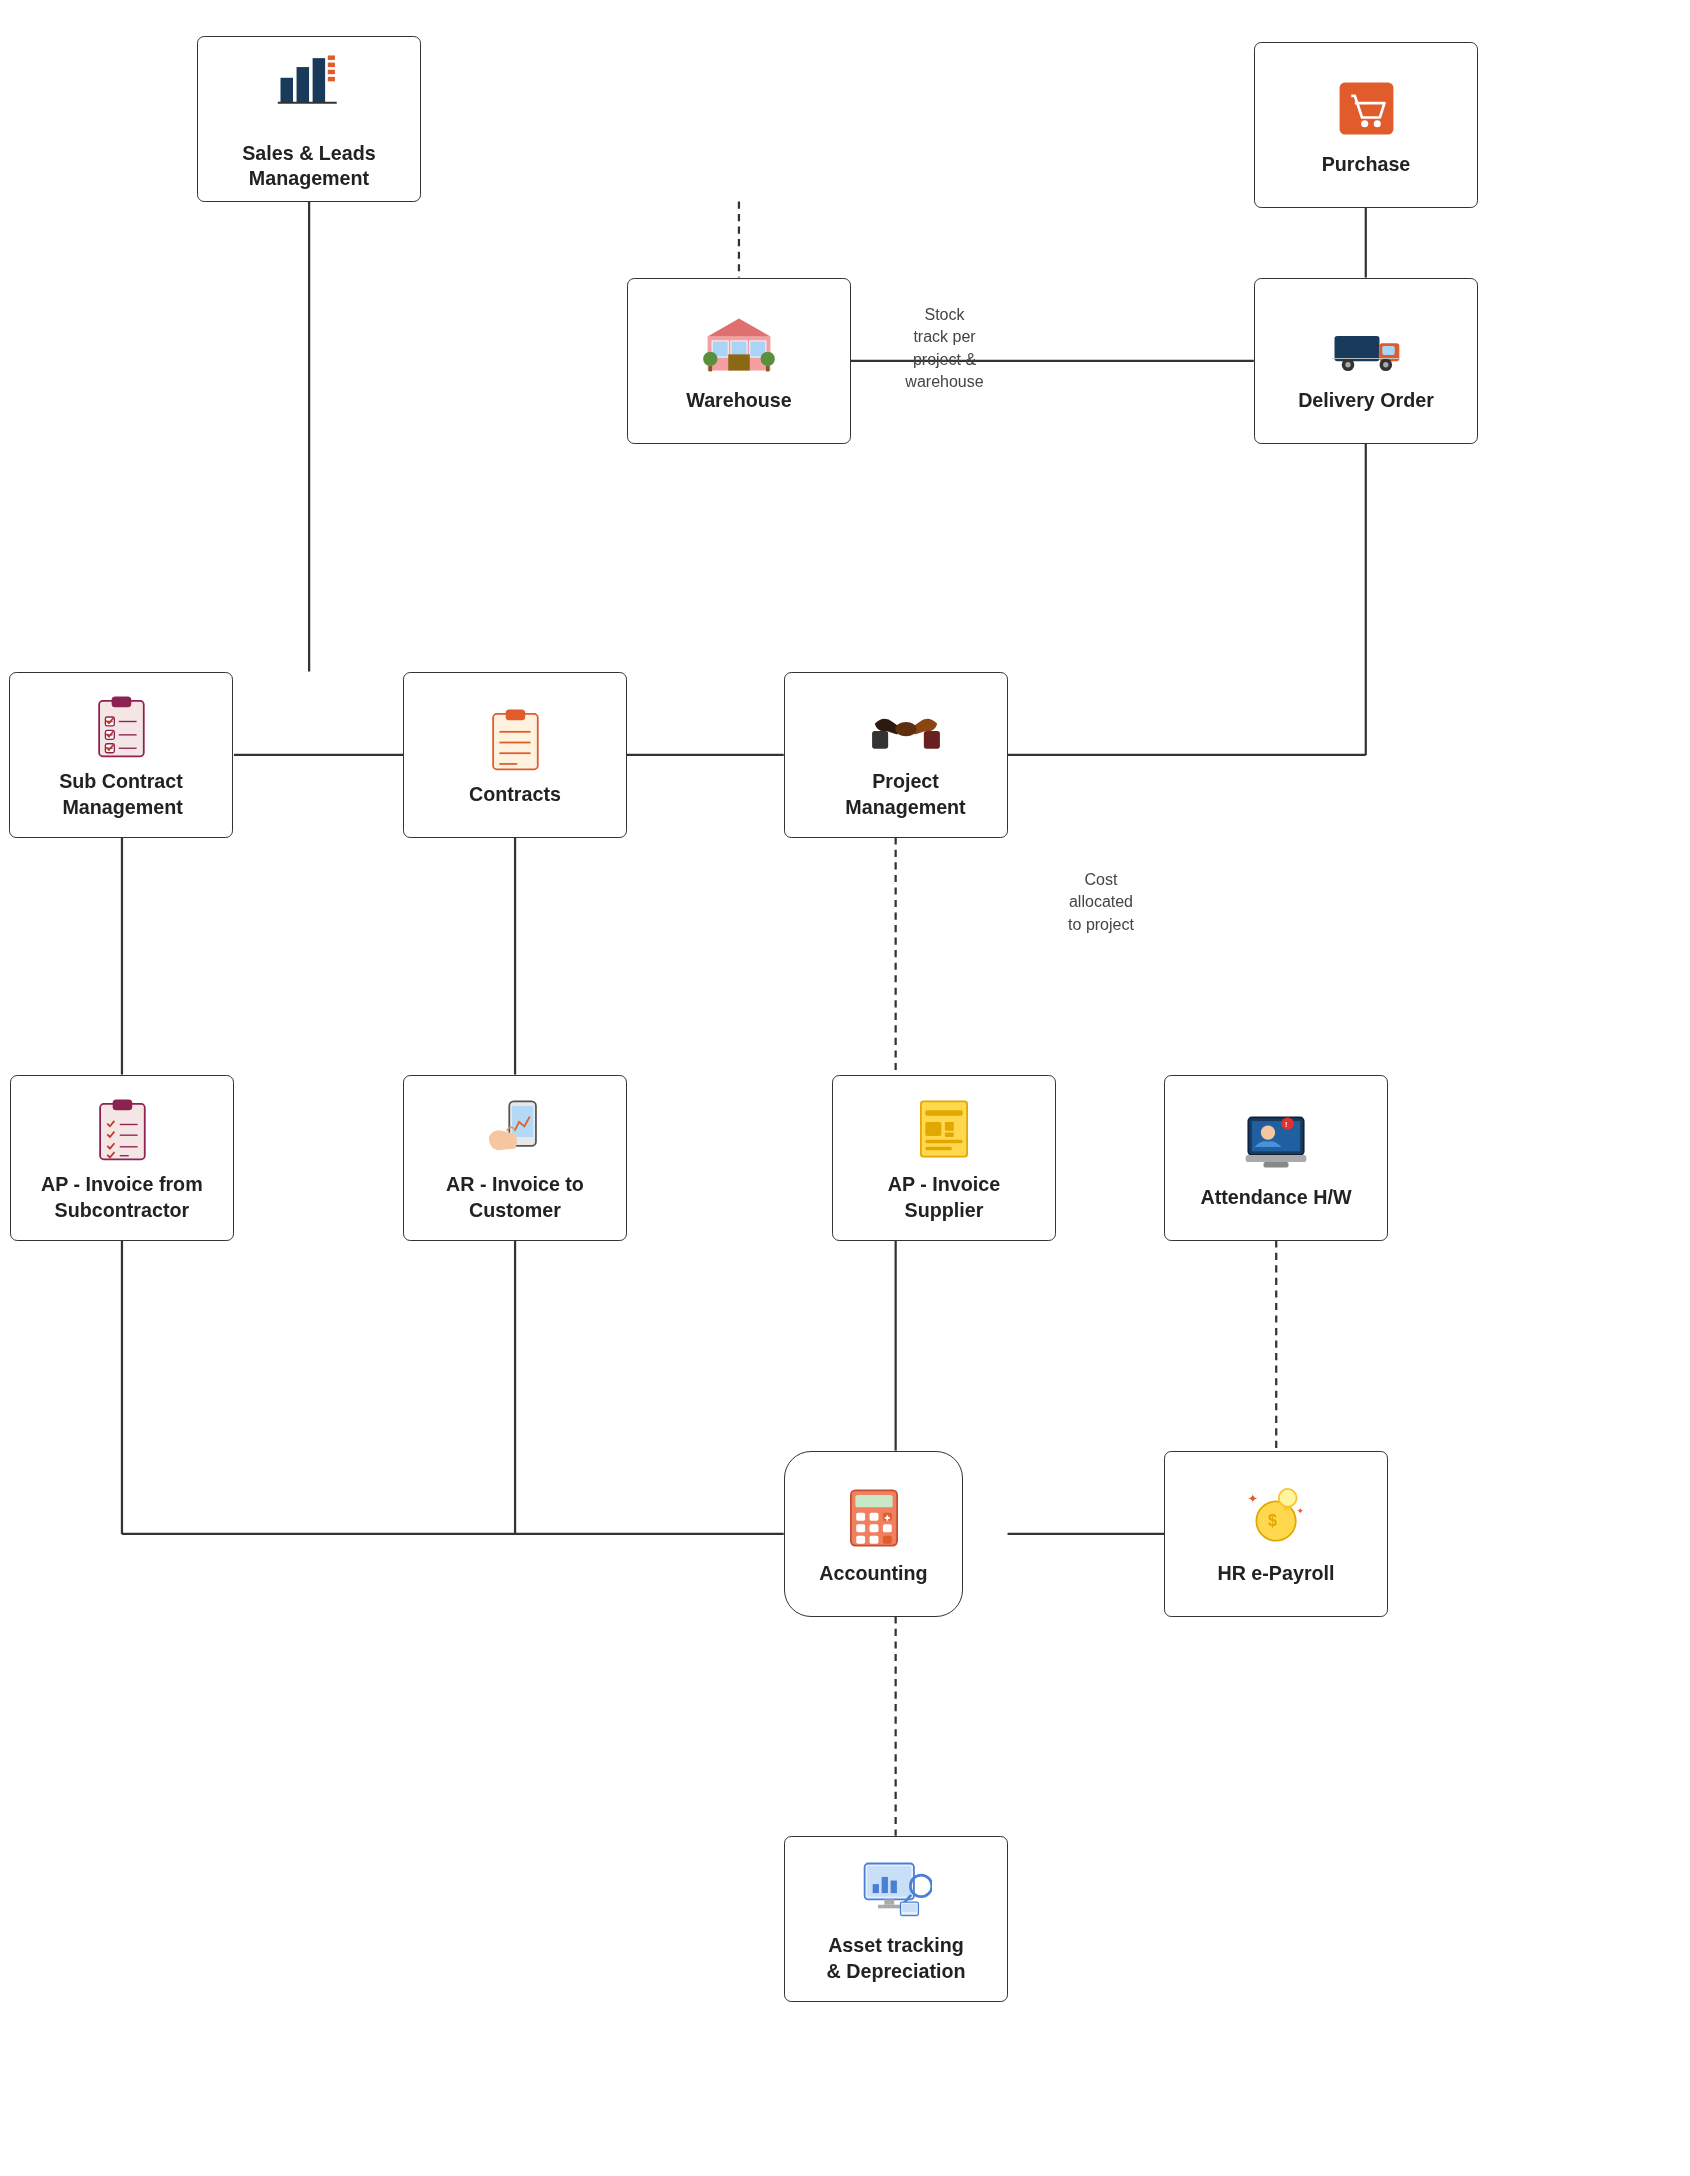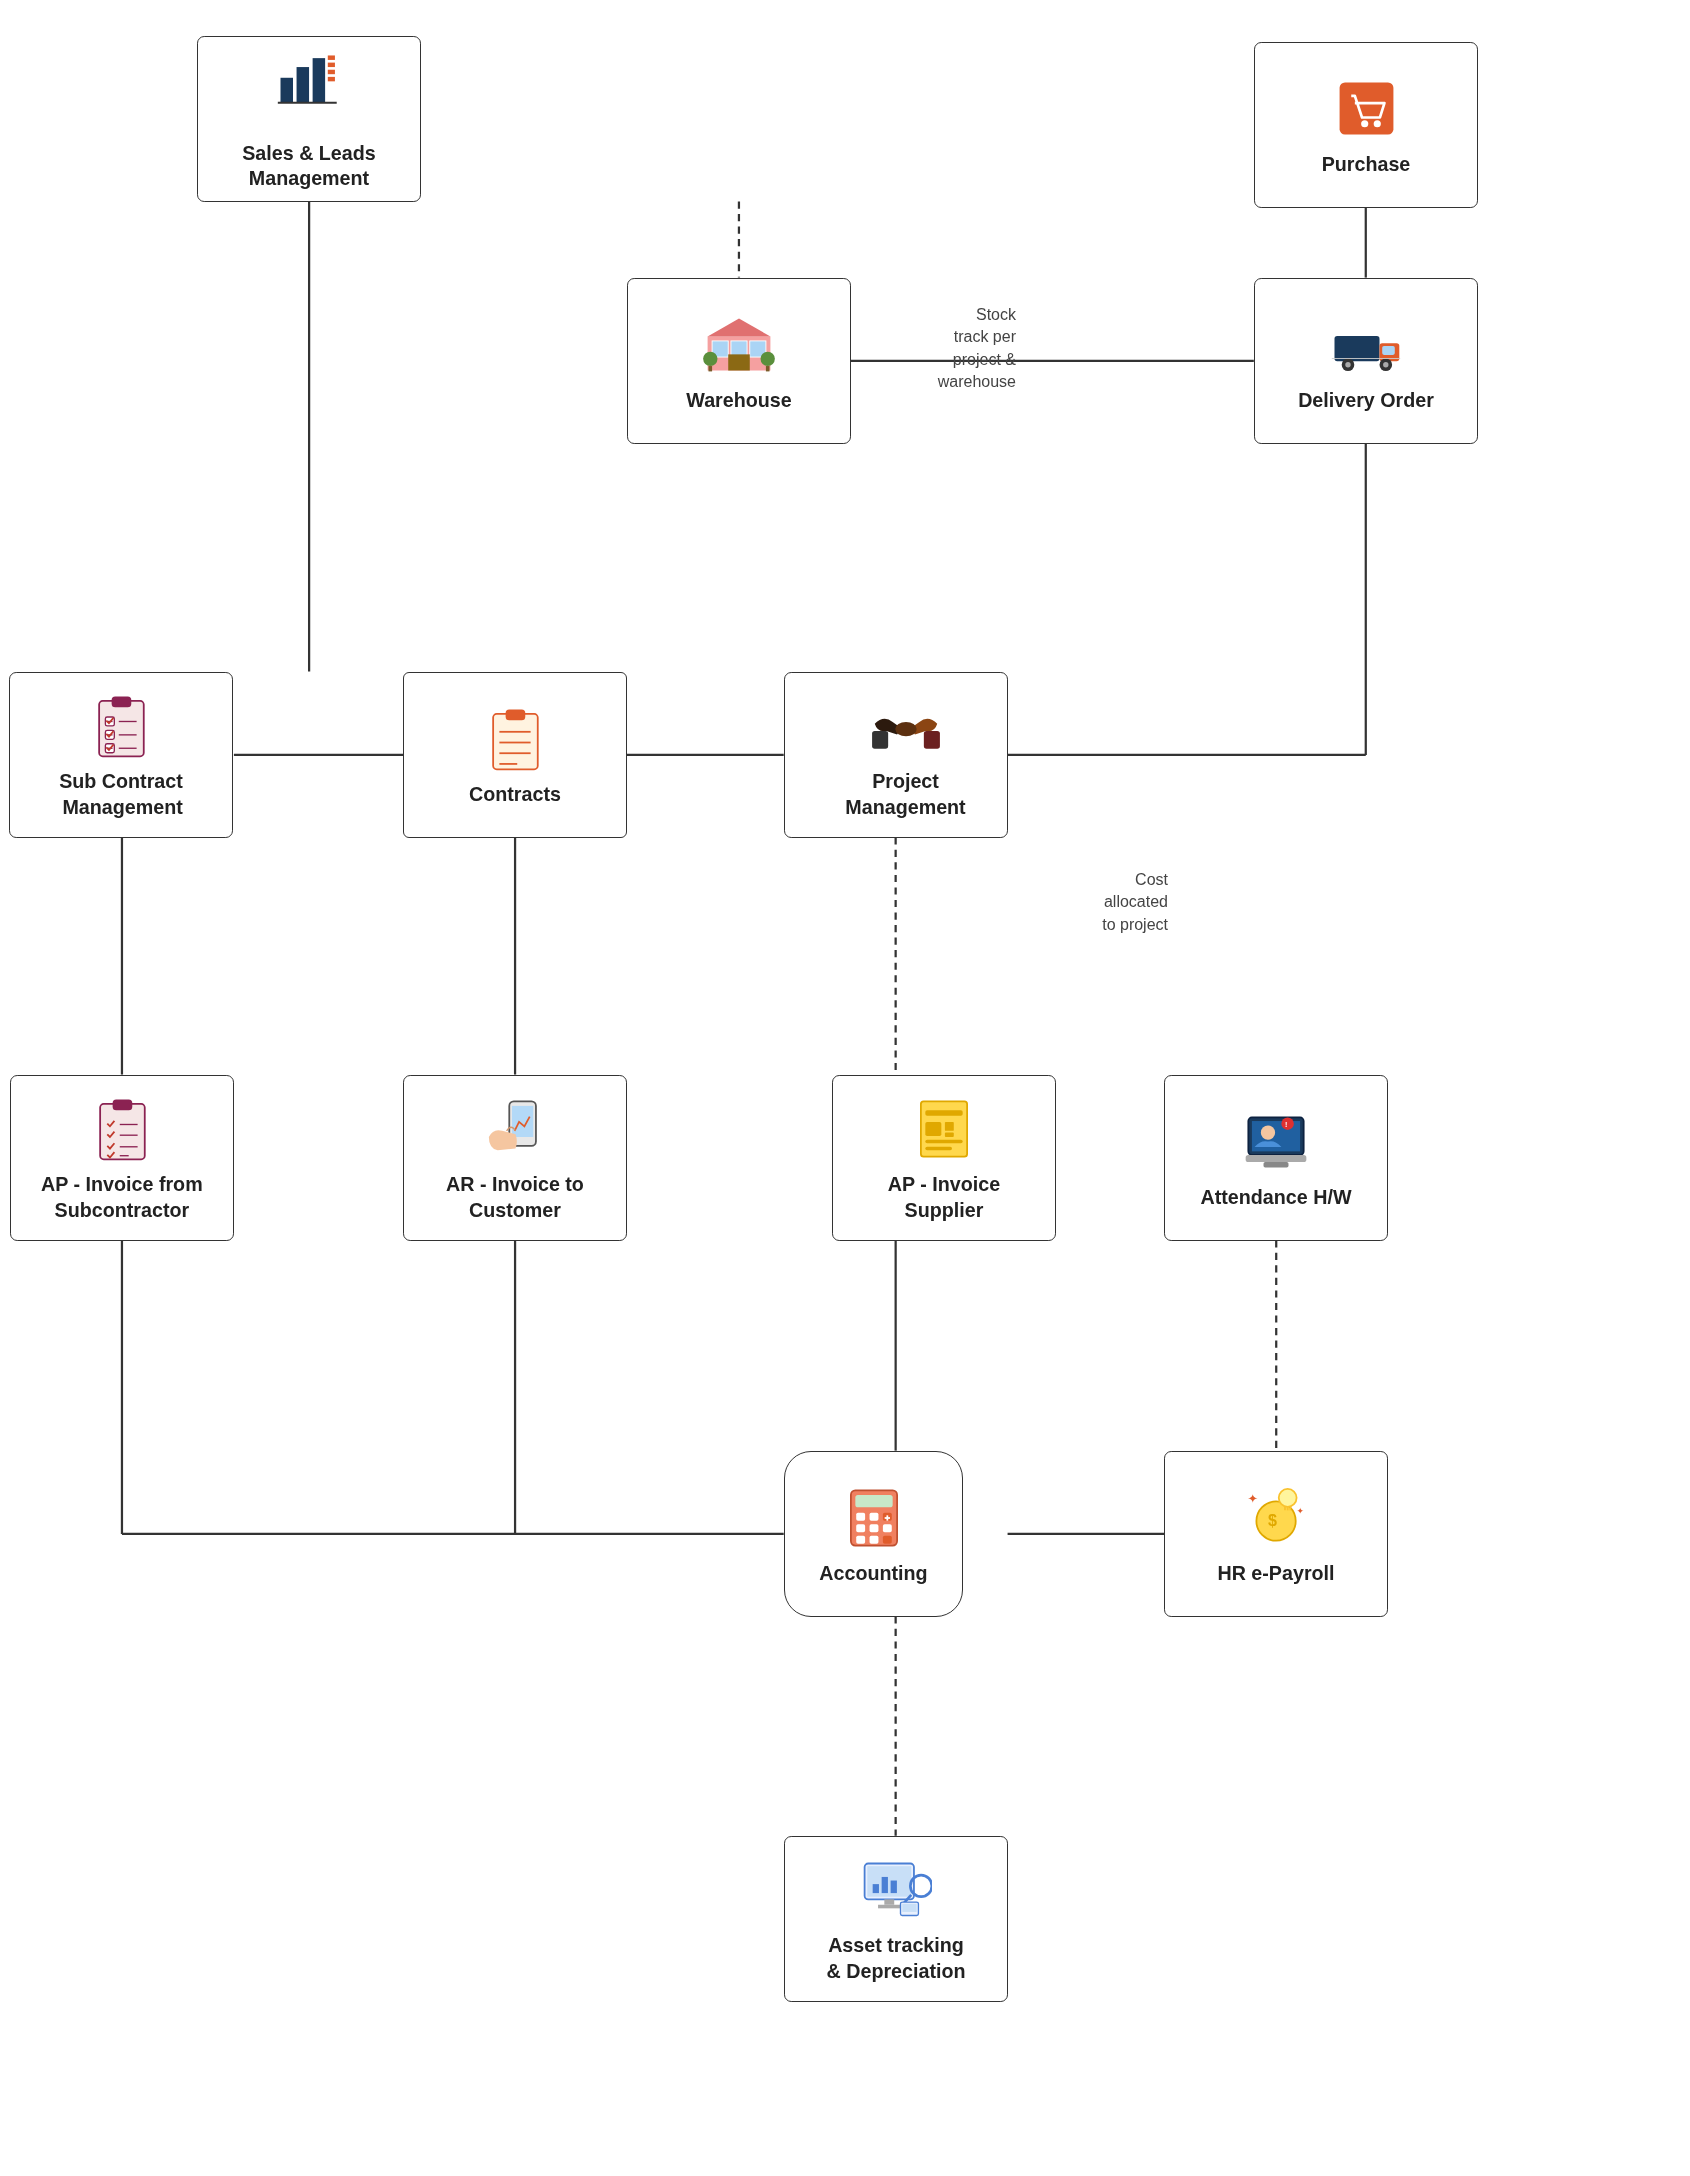--- a/index.html
+++ b/index.html
@@ -46,21 +46,21 @@
       position: absolute;
       top: 0; left: 0;
       width: 100%;
       height: 100%;
       pointer-events: none;
     }
     .annotation {
       position: absolute;
       font-size: 16px;
       color: #444;
-      text-align: right;
+      text-align: center;
       line-height: 1.4;
     }
   </style>
 </head>
 <body>
 
 <div class="diagram-container">
 
   <svg class="connections" viewBox="0 0 1888 2430" width="1691" height="2176">
 
@@ -194,21 +194,21 @@
         <line x1="30" y1="63" x2="50" y2="63" stroke="#8b2252" stroke-width="1.5"></line>
 
         <polyline points="16,32 19,35 24,29" fill="none" stroke="#c0392b" stroke-width="2"></polyline>
         <polyline points="16,47 19,50 24,44" fill="none" stroke="#c0392b" stroke-width="2"></polyline>
         <polyline points="16,62 19,65 24,59" fill="none" stroke="#c0392b" stroke-width="2"></polyline>
       </svg>
     </div>
     <div class="node-label">Sub Contract<br>Management</div>
   </div>
 
-  <div class="node" style="left:403px; top:672px; width:224px; height:166px;border-radius:6px;">
+  <div class="node" style="left:403px; top:672px; width:224px; height:166px;">
     <div class="node-icon">
       <svg width="58" height="67" viewBox="0 0 65 75">
 
         <rect x="8" y="10" width="50" height="62" rx="4" fill="#fff3e0" stroke="#e05c2b" stroke-width="2"></rect>
         <rect x="22" y="5" width="22" height="12" rx="4" fill="#e05c2b"></rect>
 
         <line x1="15" y1="30" x2="50" y2="30" stroke="#e05c2b" stroke-width="2"></line>
         <line x1="15" y1="42" x2="50" y2="42" stroke="#e05c2b" stroke-width="2"></line>
         <line x1="15" y1="54" x2="50" y2="54" stroke="#e05c2b" stroke-width="2"></line>
         <line x1="15" y1="66" x2="35" y2="66" stroke="#e05c2b" stroke-width="2"></line>

